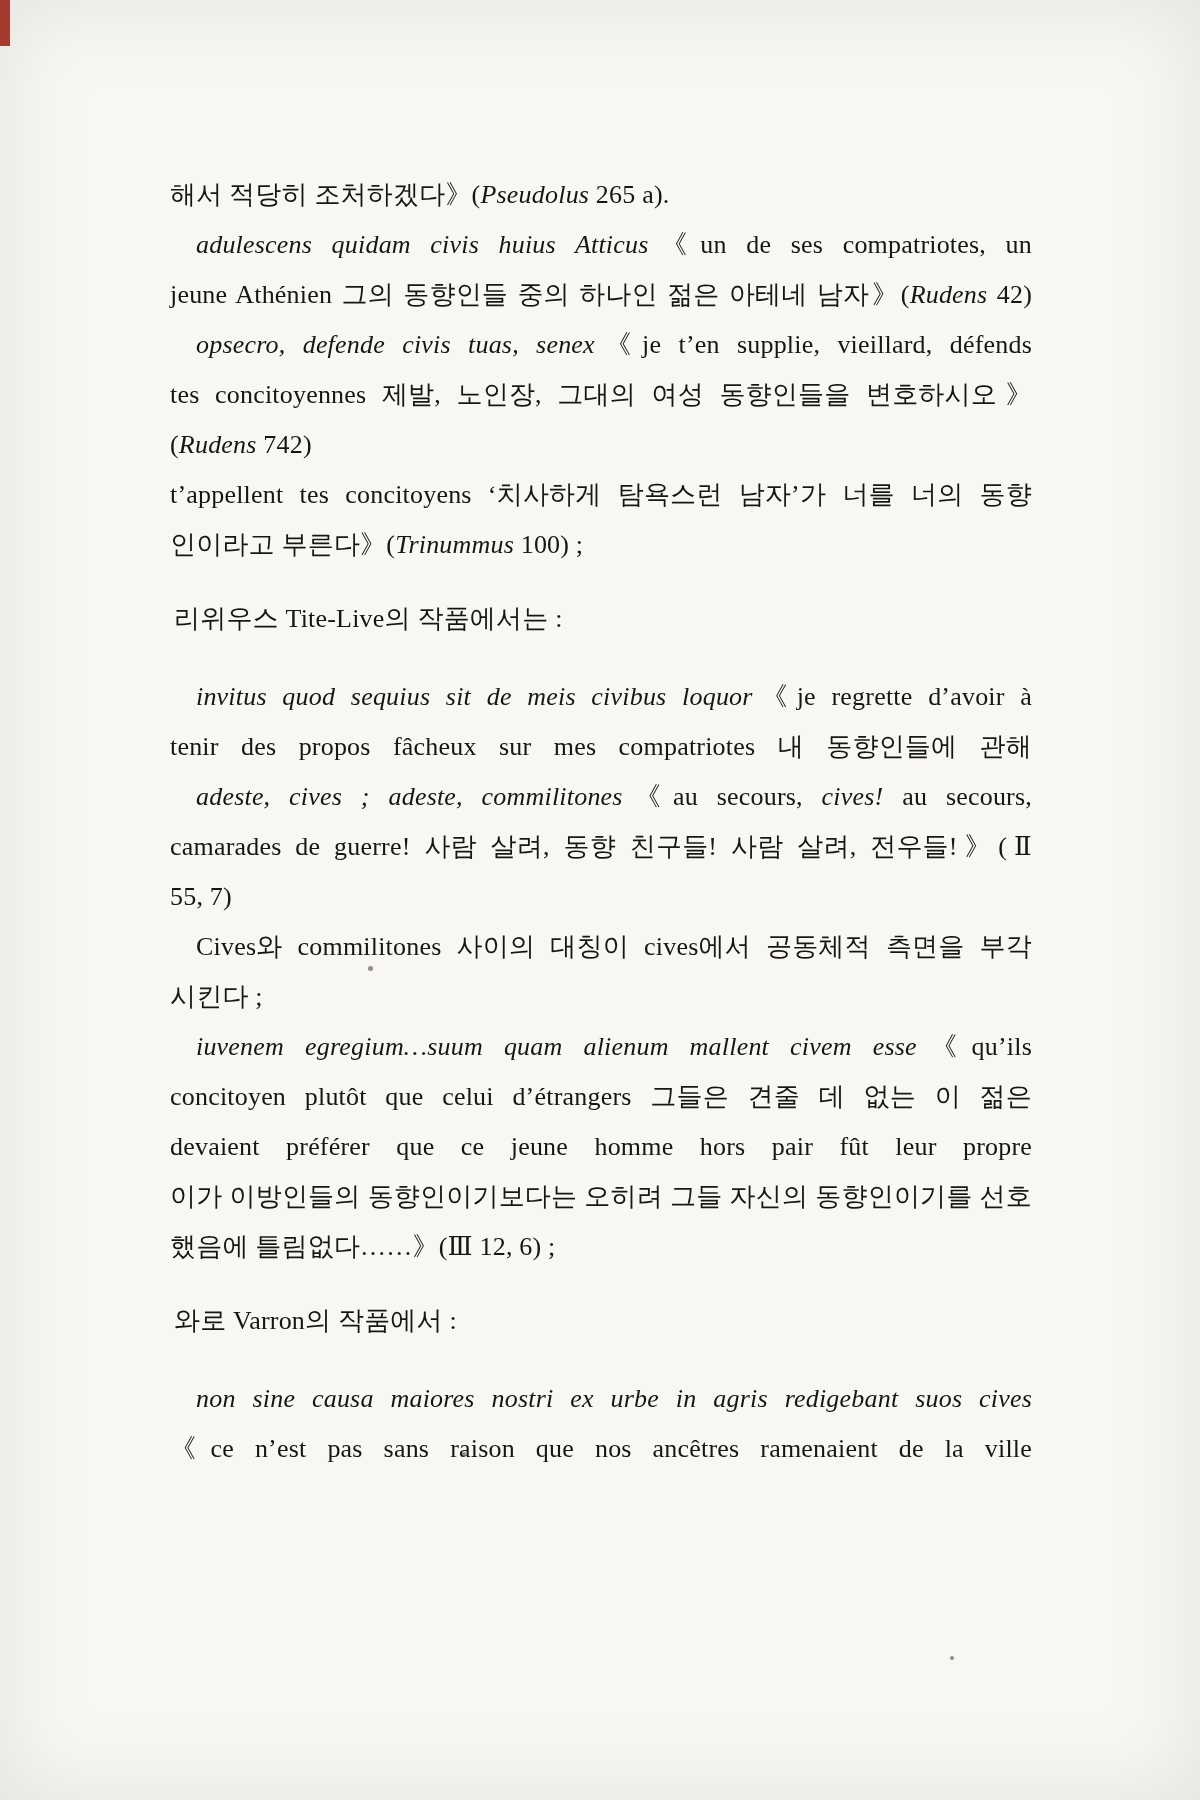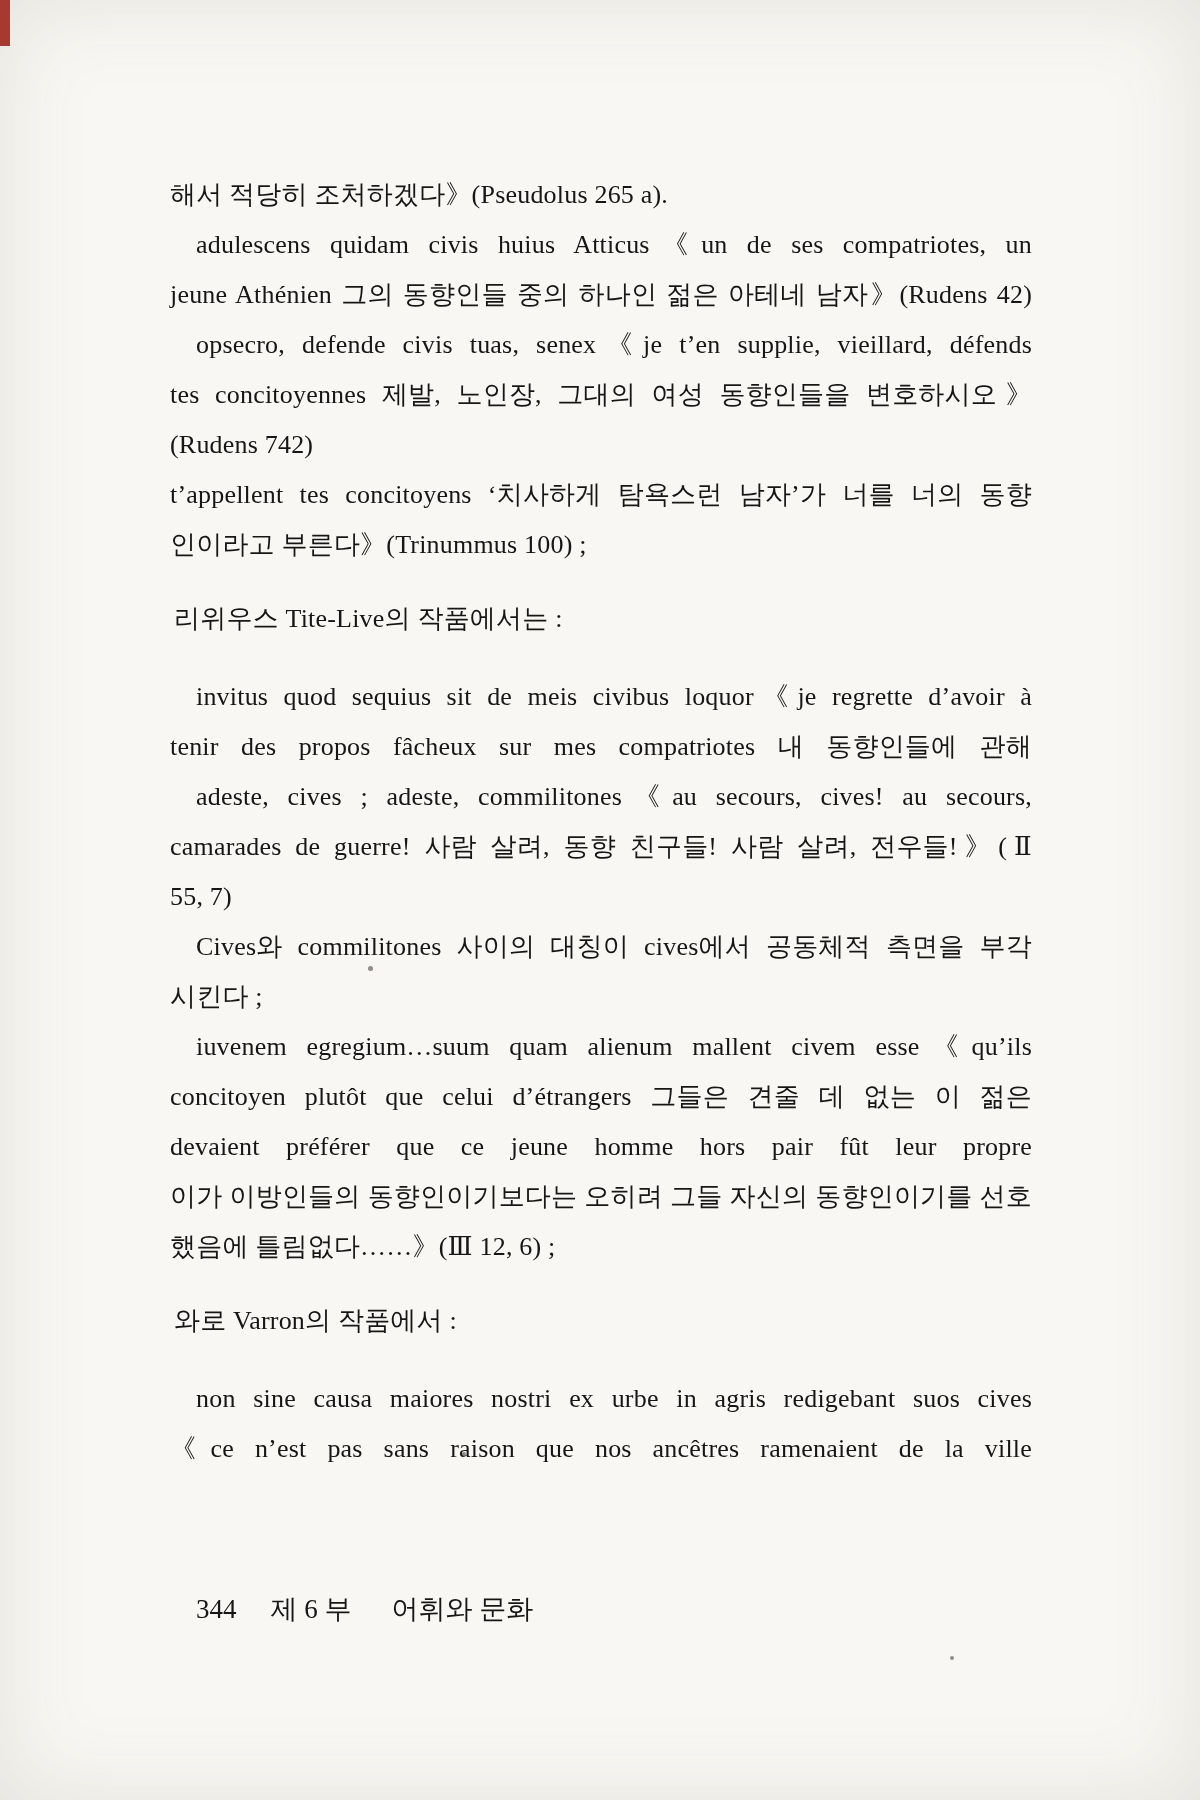--- a/index.html
+++ b/index.html
@@ -22,21 +22,21 @@
     width: 862px;
     font-size: 26px;
     line-height: 50px;
     letter-spacing: 0.2px;
   }
   .para { margin: 0; }
   .para.heading { margin: 24px 0 28px 4px; }
   .line { text-align: left; white-space: nowrap; }
   .line.just { text-align: justify; text-align-last: justify; }
   .line.indent { text-indent: 26px; }
-  .it { }
+  .it { font-style: italic; }
   .footer {
     position: absolute;
     left: 196px; top: 1592px;
     font-size: 27px;
     line-height: 34px;
     white-space: nowrap;
   }
   .footer .page-num { margin-right: 34px; }
   .footer .part { margin-right: 40px; }
   
@@ -107,16 +107,13 @@
       </div>
       <div class="para heading">
         <div class="line"><span>와로 Varron의 작품에서 :</span></div>
       </div>
       <div class="para">
         <div class="line just indent"><span class="it">non sine causa maiores nostri ex urbe in agris redigebant suos cives</span></div>
         <div class="line just"><span>《ce n’est pas sans raison que nos ancêtres ramenaient de la ville</span></div>
       </div>
     </div>
 
-  <div class="footer">
-    <span class="page-num">344</span><span class="part">제 6 부</span><span>어휘와 문화</span>
-  </div>
 </div>
 
 </body></html>

